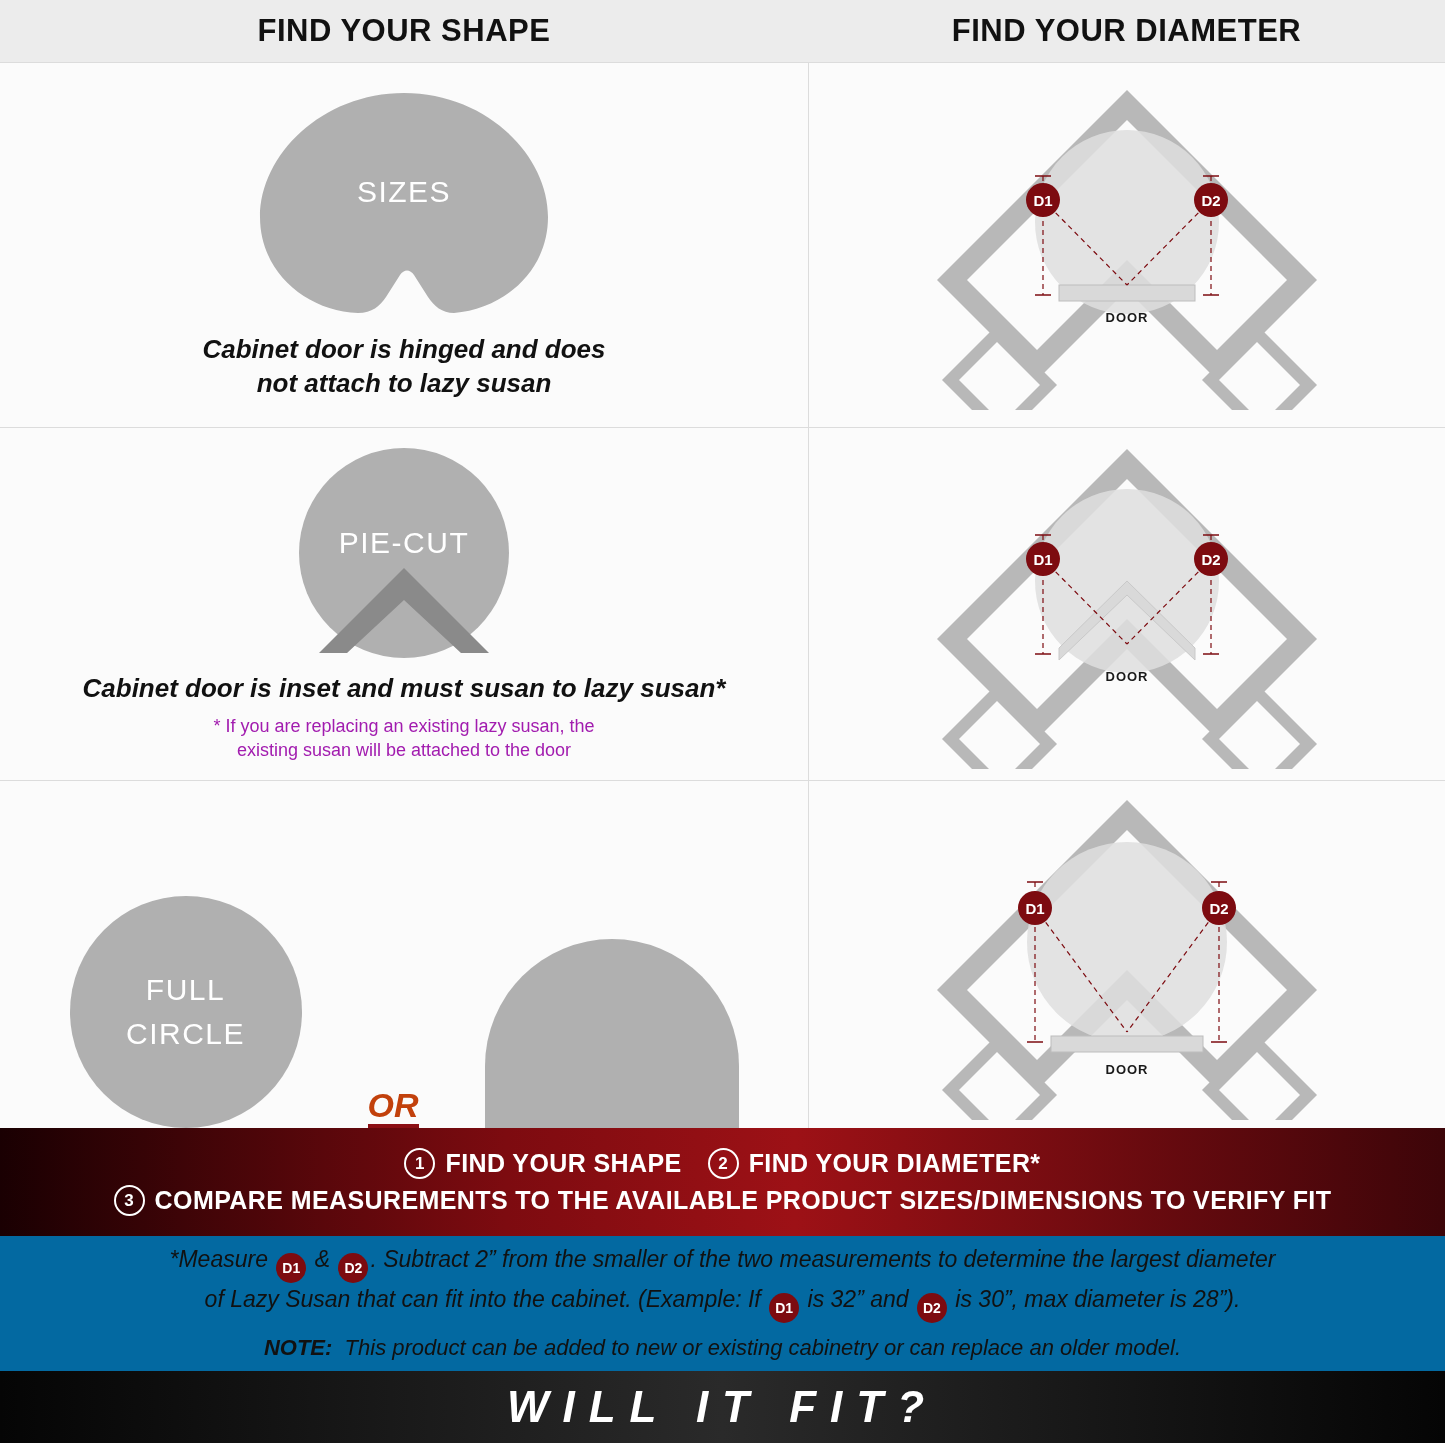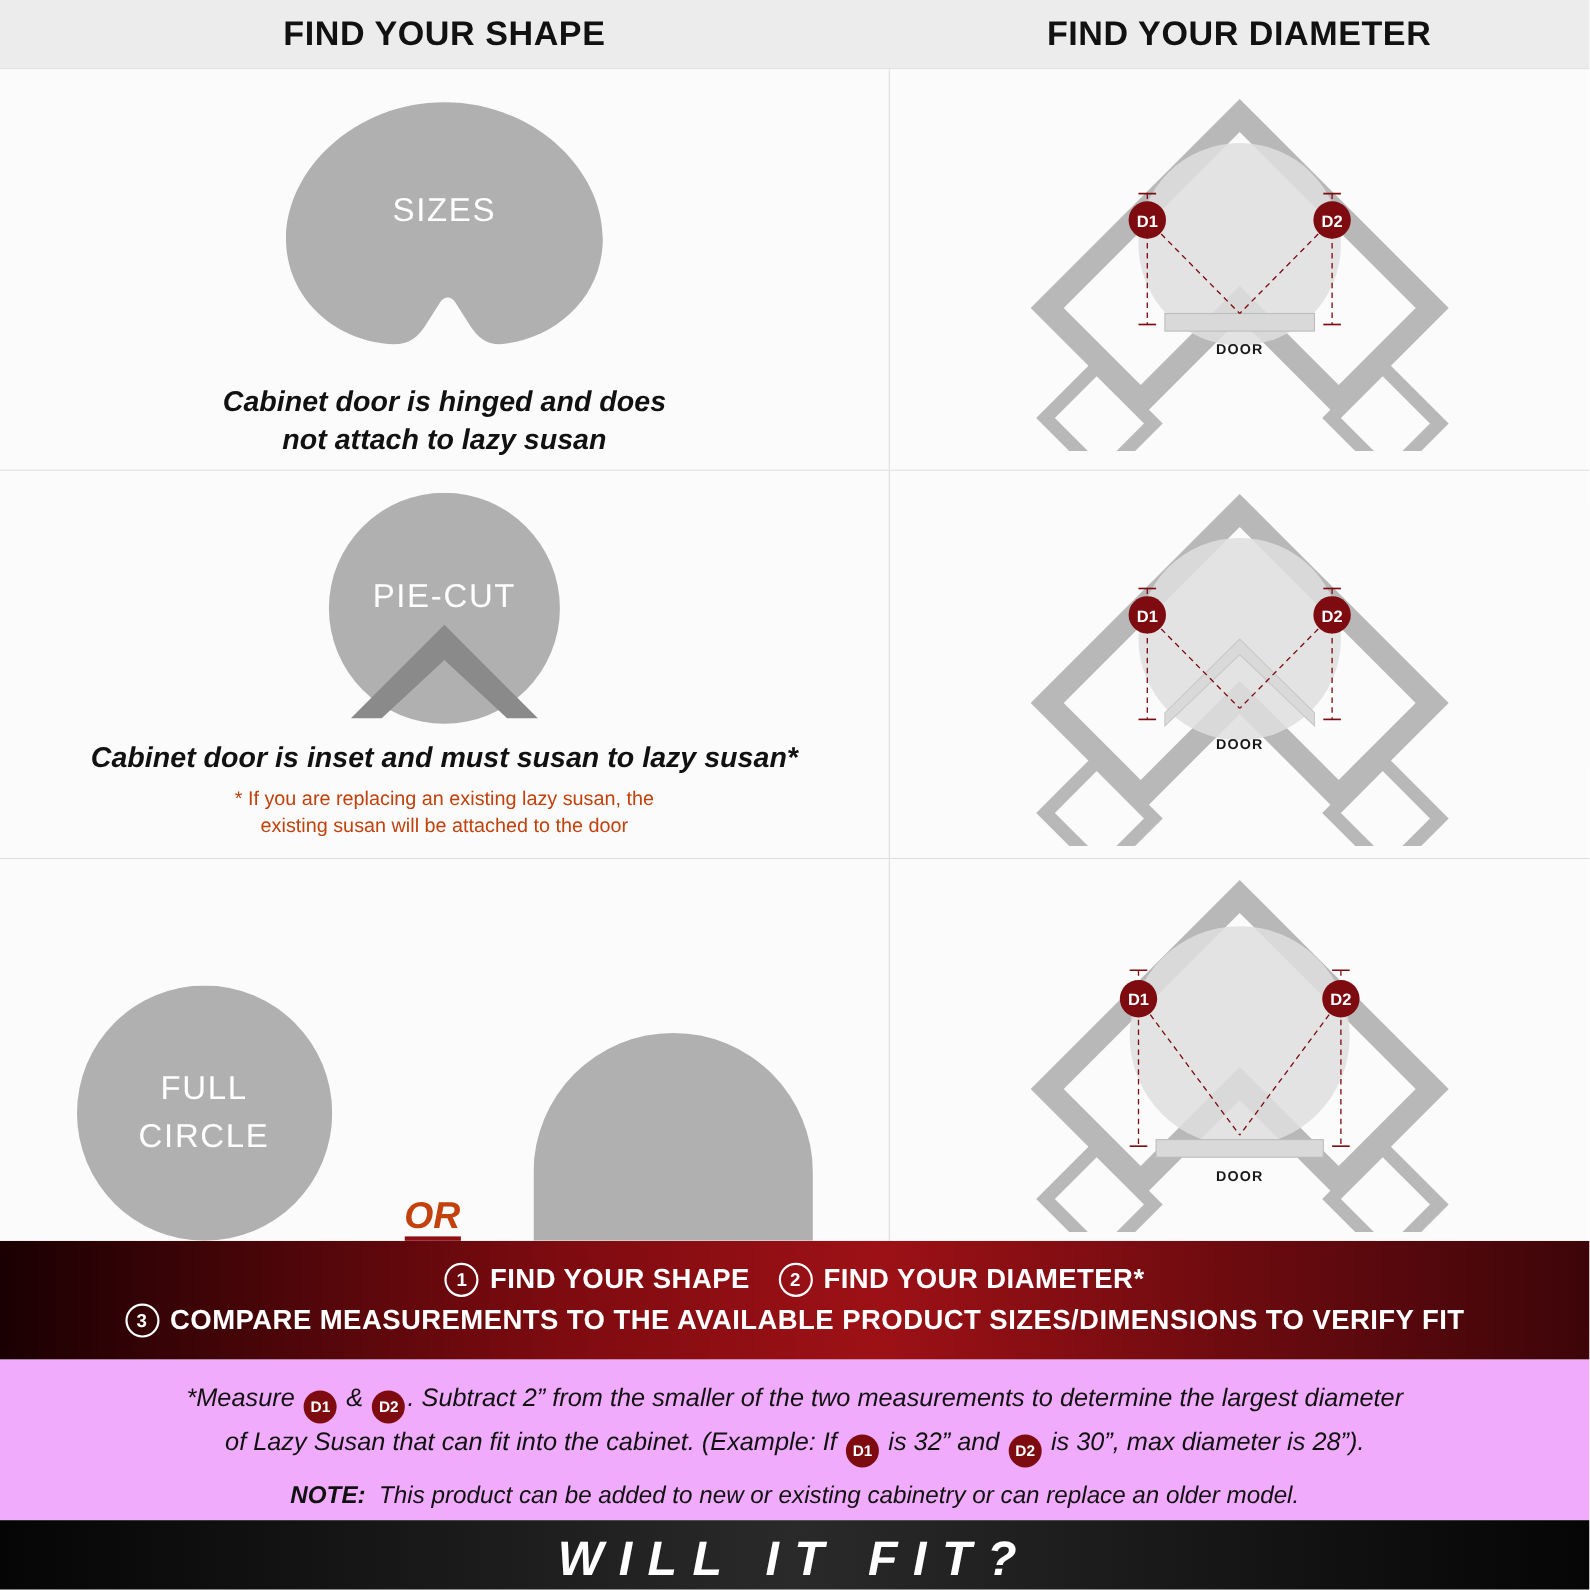--- a/index.html
+++ b/index.html
@@ -92,21 +92,21 @@
     font-size: 26px;
     font-style: italic;
     font-weight: bold;
     text-align: center;
     color: #111111;
     line-height: 1.3;
   }
   .subcaption {
     font-size: 18px;
     text-align: center;
-    color: #c2410c;
+    color: #a21caf;
     line-height: 1.35;
     margin-top: 8px;
   }
 
   .or-badge {
     font-size: 34px;
     font-weight: bold;
     font-style: italic;
     color: #c2410c;
     border-bottom: 4px solid #8b0f14;
@@ -149,22 +149,22 @@
     border: 2px solid #ffffff;
     border-radius: 50%;
     font-size: 17px;
     font-weight: bold;
     line-height: 1;
   }
 
   
   .notes {
     flex: 0 0 auto;
-    background: #f0abfc;
-    padding: 18px 30px 10px 30px;
+    background: #0369a1;
+    padding: 7px 30px 10px 30px;
     text-align: center;
   }
   .note-main {
     font-size: 23px;
     font-style: italic;
     line-height: 1.45;
     color: #111111;
   }
   .note-bold {
     margin-top: 12px;
@@ -221,21 +221,21 @@
   <div class="grid">
 
     <div class="grid-row row-1">
       <div class="cell-left">
         <div style="position:relative;width:300px;height:230px;margin-top:24px;">
           <svg width="300" height="230" viewBox="0 0 300 230">
             <path d="M150 6 C68 6 6 68 6 130 C6 185 52 224 104 226 L104 226 C118 226 126 219 132 210 L146 188 C150 182 156 182 160 188 L174 210 C180 219 188 226 200 226 C250 222 294 184 294 130 C294 68 232 6 150 6 Z" fill="#b0b0b0"></path>
           </svg>
           <div class="shape-label" style="top:88px;">SIZES</div>
         </div>
-        <div class="caption" style="margin-top:32px;white-space:pre-line;">Cabinet door is hinged and does
+        <div class="caption" style="margin-top:16px;white-space:pre-line;">Cabinet door is hinged and does
 not attach to lazy susan</div>
       </div>
 
       <div class="cell-right">
         <svg width="560" height="330" viewBox="0 0 560 330">
 
           <polygon points="280,10 470,200 370,300 280,210 190,300 90,200" fill="#b8b8b8"></polygon>
           <polygon points="280,40 440,200 370,270 280,180 190,270 120,200" fill="#fbfbfb"></polygon>
 
           <polygon points="150,245 210,305 155,360 95,300" fill="#b8b8b8"></polygon>

